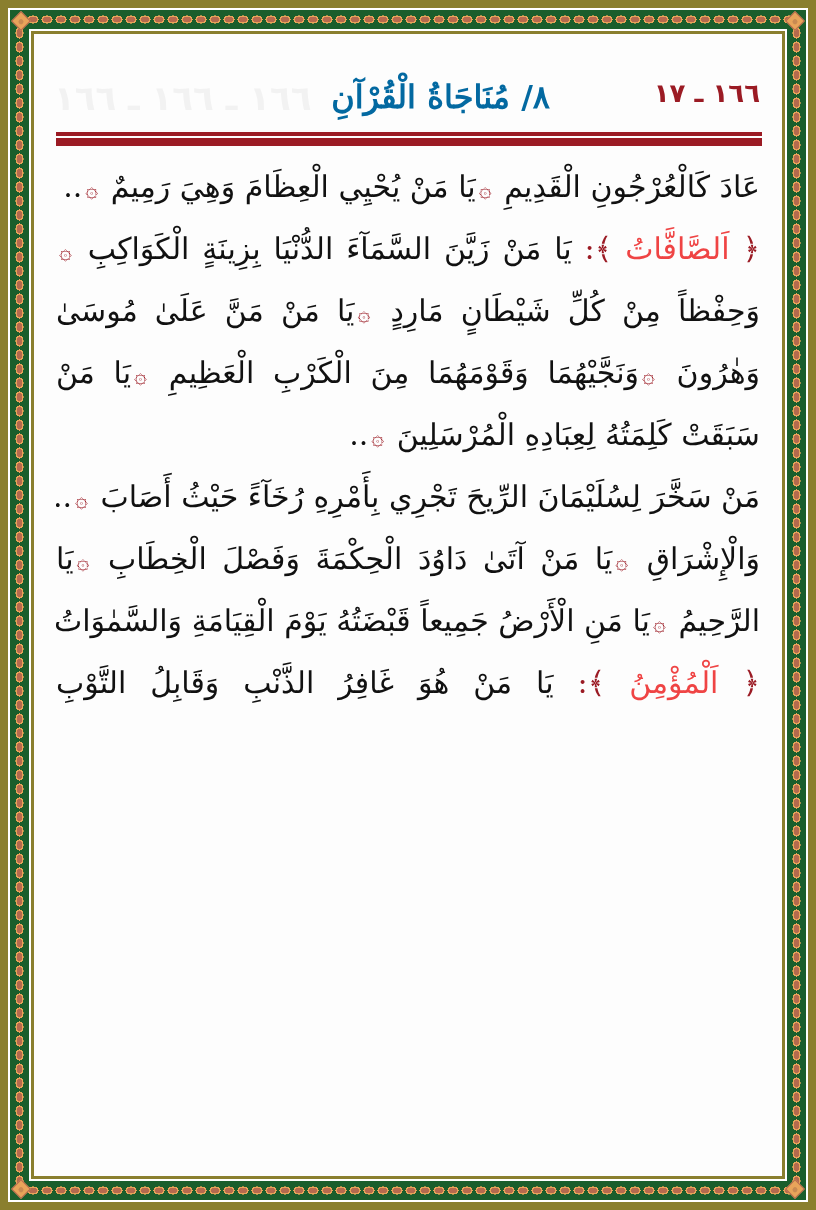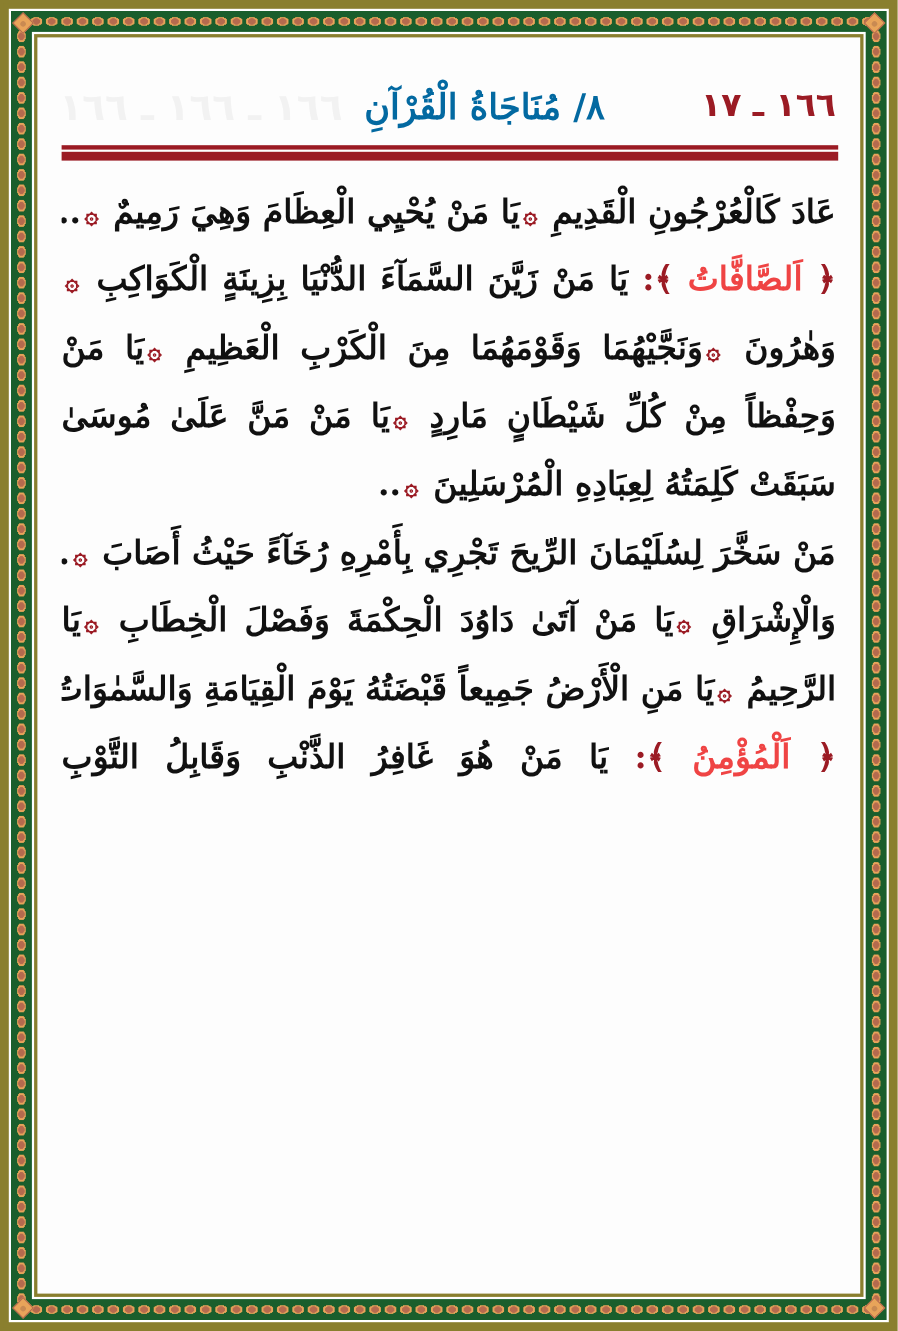--- a/index.html
+++ b/index.html
@@ -17,28 +17,28 @@
   .braid-top{top:13px;} .braid-bottom{bottom:13px;}
   .braid-left{left:13px;} .braid-right{right:13px;}
   .corner{position:absolute;width:14px;height:14px;background:#e8a45a;transform:rotate(45deg);border:1px solid #b56a4e;box-sizing:border-box;}
   .corner::after{content:"";position:absolute;left:4px;top:4px;width:5px;height:5px;border-radius:50%;background:#c98a52;}
   .c-tl{left:14px;top:14px;} .c-tr{right:14px;top:14px;} .c-bl{left:14px;bottom:14px;} .c-br{right:14px;bottom:14px;}
   .frame-white2{position:absolute;left:29px;top:29px;right:29px;bottom:29px;background:#ffffff;}
   .frame-olive{position:absolute;left:31px;top:31px;right:31px;bottom:31px;background:#8a7f2e;}
   .page{position:absolute;left:34px;top:34px;right:34px;bottom:34px;background:#fdfdfd;}
 
   .header{position:absolute;left:20px;right:22px;top:42px;height:50px;direction:rtl;}
-  .pg-range{position:absolute;right:0;top:2px;font-size:30px;font-weight:bold;color:#9b1b24;font-family:"DejaVu Sans",sans-serif;letter-spacing:2px;}
+  .pg-range{position:absolute;right:0;top:2px;font-size:26px;font-weight:bold;color:#9b1b24;font-family:"DejaVu Sans",sans-serif;letter-spacing:2px;}
   .chapter{position:absolute;right:210px;top:2px;font-size:32px;font-weight:bold;color:#0369a1;}
   .ghost{position:absolute;left:0;top:2px;font-size:34px;font-weight:bold;color:#f2f2f2;font-family:"DejaVu Sans",sans-serif;direction:rtl;}
   .rule1{position:absolute;left:22px;right:20px;top:98px;height:4px;background:#9b1b24;}
   .rule2{position:absolute;left:22px;right:20px;top:104px;height:8px;background:#9b1b24;}
 
   .body-text{position:absolute;left:22px;right:22px;top:122px;direction:rtl;}
-  .line{height:62px;line-height:73px;font-size:30px;color:#111;white-space:nowrap;text-align:justify;text-align-last:justify;overflow:hidden;font-weight:bold;}
+  .line{height:62px;line-height:62px;font-size:30px;color:#111;white-space:nowrap;text-align:justify;text-align-last:justify;overflow:hidden;}
   .line.short{text-align-last:right;}
   .rosette{color:#9b1b24;font-size:22px;padding:0 3px;}
   .surah{color:#ef4444;}
   .bracket{color:#9b1b24;font-size:30px;}
   .colon{color:#9b1b24;}
 </style>
 </head>
 <body>
 
 <div class="frame-outer"></div>
@@ -61,21 +61,21 @@
     <span class="ghost">١٦٦ ـ ١٦٦ ـ ١٦٦</span>
     <span class="chapter">٨/ مُنَاجَاةُ الْقُرْآنِ</span>
     <span class="pg-range">١٦٦ ـ ١٧</span>
   </div>
   <div class="rule1"></div>
   <div class="rule2"></div>
 
   <div class="body-text" id="body-text">
       <div class="line short"><span>عَادَ كَالْعُرْجُونِ الْقَدِيمِ </span><span class="rosette">۞</span><span>يَا مَنْ يُحْيِي الْعِظَامَ وَهِيَ رَمِيمٌ </span><span class="rosette">۞</span><span>.. </span></div>
       <div class="line"><span class="bracket">﴿</span><span class="surah"> اَلصَّافَّاتُ </span><span class="bracket">﴾</span><span class="colon">: </span><span>يَا مَنْ زَيَّنَ السَّمَآءَ الدُّنْيَا بِزِينَةٍ الْكَوَاكِبِ </span><span class="rosette">۞</span></div>
+      <div class="line"><span>وَحِفْظاً مِنْ كُلِّ شَيْطَانٍ مَارِدٍ </span><span class="rosette">۞</span><span>يَا مَنْ مَنَّ عَلَىٰ مُوسَىٰ </span></div>
       <div class="line"><span>وَهٰرُونَ </span><span class="rosette">۞</span><span>وَنَجَّيْهُمَا وَقَوْمَهُمَا مِنَ الْكَرْبِ الْعَظِيمِ </span><span class="rosette">۞</span><span>يَا مَنْ </span></div>
-      <div class="line"><span>وَحِفْظاً مِنْ كُلِّ شَيْطَانٍ مَارِدٍ </span><span class="rosette">۞</span><span>يَا مَنْ مَنَّ عَلَىٰ مُوسَىٰ </span></div>
       <div class="line short"><span>سَبَقَتْ كَلِمَتُهُ لِعِبَادِهِ الْمُرْسَلِينَ </span><span class="rosette">۞</span><span>.. </span></div>
       <div class="line"><span>مَنْ سَخَّرَ لِسُلَيْمَانَ الرِّيحَ تَجْرِي بِأَمْرِهِ رُخَآءً حَيْثُ أَصَابَ </span><span class="rosette">۞</span><span>.. </span></div>
       <div class="line"><span>وَالْإِشْرَاقِ </span><span class="rosette">۞</span><span>يَا مَنْ آتَىٰ دَاوُدَ الْحِكْمَةَ وَفَصْلَ الْخِطَابِ </span><span class="rosette">۞</span><span>يَا </span></div>
       <div class="line"><span>الرَّحِيمُ </span><span class="rosette">۞</span><span>يَا مَنِ الْأَرْضُ جَمِيعاً قَبْضَتُهُ يَوْمَ الْقِيَامَةِ وَالسَّمٰوَاتُ </span></div>
       <div class="line"><span class="bracket">﴿</span><span class="surah"> اَلْمُؤْمِنُ </span><span class="bracket">﴾</span><span class="colon">: </span><span>يَا مَنْ هُوَ غَافِرُ الذَّنْبِ وَقَابِلُ التَّوْبِ </span></div>
     </div>
 </div>
 
 </body></html>

